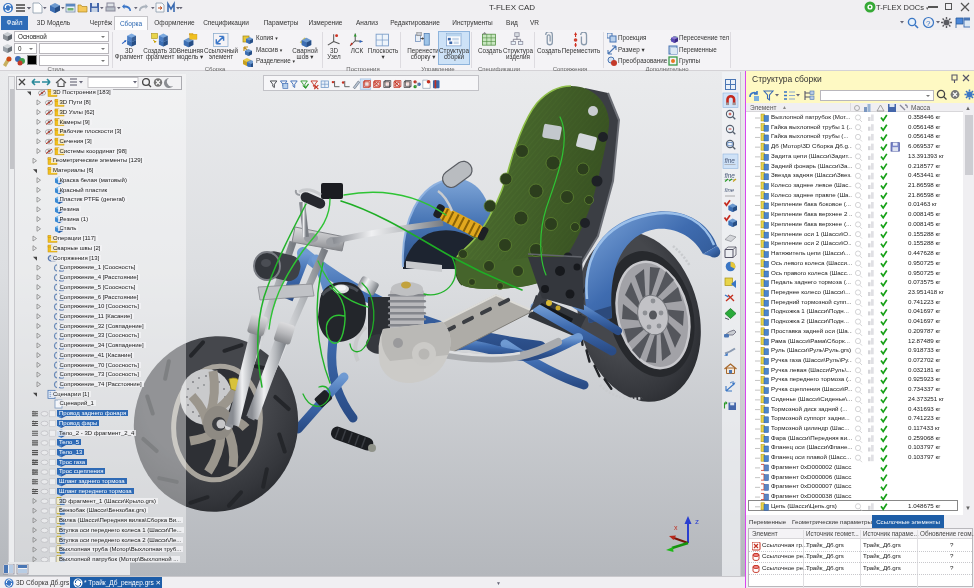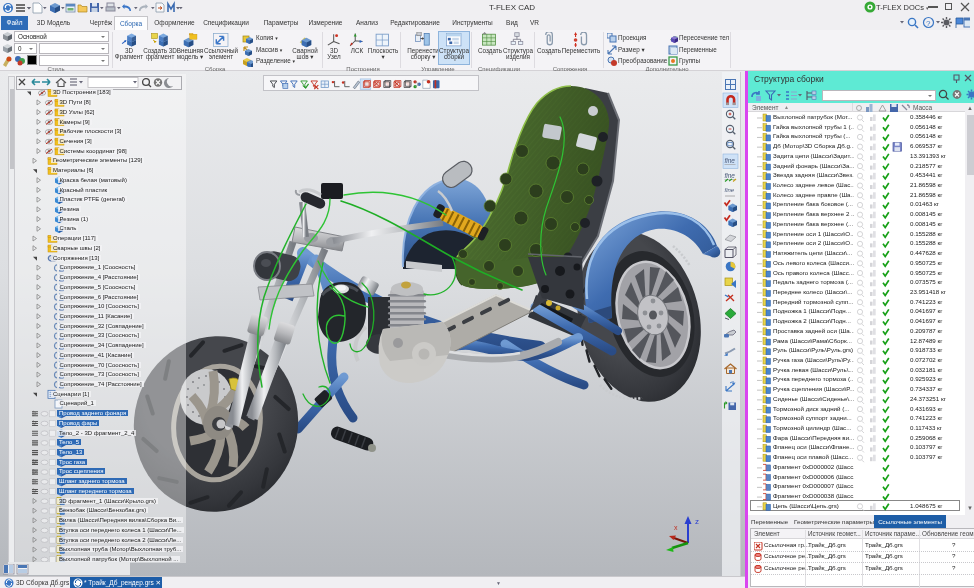--- a/index.html
+++ b/index.html
@@ -15,21 +15,21 @@
 #vp{left:0;top:71px;width:745px;height:505px;background:linear-gradient(#eaebed,#dcdee1 40%,#b4b7bc);overflow:hidden}
 #scene{position:absolute;left:0;top:0}
 .combo{position:absolute;background:#fff;border:1px solid #b9b7bc;font-size:6.3px;color:#222;line-height:9px;padding-left:3px}
 .combo:after{content:"";position:absolute;right:3px;top:4px;border:2.5px solid transparent;border-top-color:#777}
 #vtb3d{position:absolute;left:263px;top:4px;width:216px;height:16px;background:rgba(246,246,248,.92);border:1px solid #c2c2c7}
 #tree{position:absolute;left:8px;top:3px;width:178px;height:489px}
 #treebg{position:absolute;left:0;top:0;width:100%;height:100%;background:rgba(252,252,253,.42)}
 .trow{position:absolute;height:9.7px;font-size:6px;line-height:9.7px;white-space:nowrap;color:#1a1a1a}
 .trow .lbl{background:rgba(243,244,246,.78);padding:0 2px}
 .trow .sel{background:#2e6ab5;color:#fff;padding:0 2px}
-#rpanel{left:745px;top:71px;width:229px;height:517px;background:#5eead4;border-left:3px solid #d946ef}
+#rpanel{left:745px;top:71px;width:229px;height:517px;background:#fef9c3;border-left:1px solid #d946ef}
 .rp7{font-size:6.2px;color:#1a1a1a;white-space:nowrap}
 #rpcols{position:absolute;left:0;top:32px;width:217px;height:9px;background:#f0eff2;border-bottom:1px solid #d8d7da;font-size:6.5px;color:#555}
 #rprows{position:absolute;left:0;top:41px;width:217px;height:403px;background:#fff;overflow:hidden}
 .rrow{position:absolute;left:0;width:217px;height:9.7px;font-size:6.2px;line-height:9.7px;color:#1a1a1a;white-space:nowrap}
 #rpbot{position:absolute;left:0;top:444px;width:229px;height:73px;background:#f0eff2}
 #tabbar{left:0;top:576px;width:745px;height:12px;background:#f0eff2;border-top:1px solid #c9c8cc}
 </style></head><body>
 <div class="abs" id="title">
 <svg class="abs" style="left:0;top:0" width="974" height="16" viewBox="0 0 974 16">
       <g transform="translate(3,3)">

